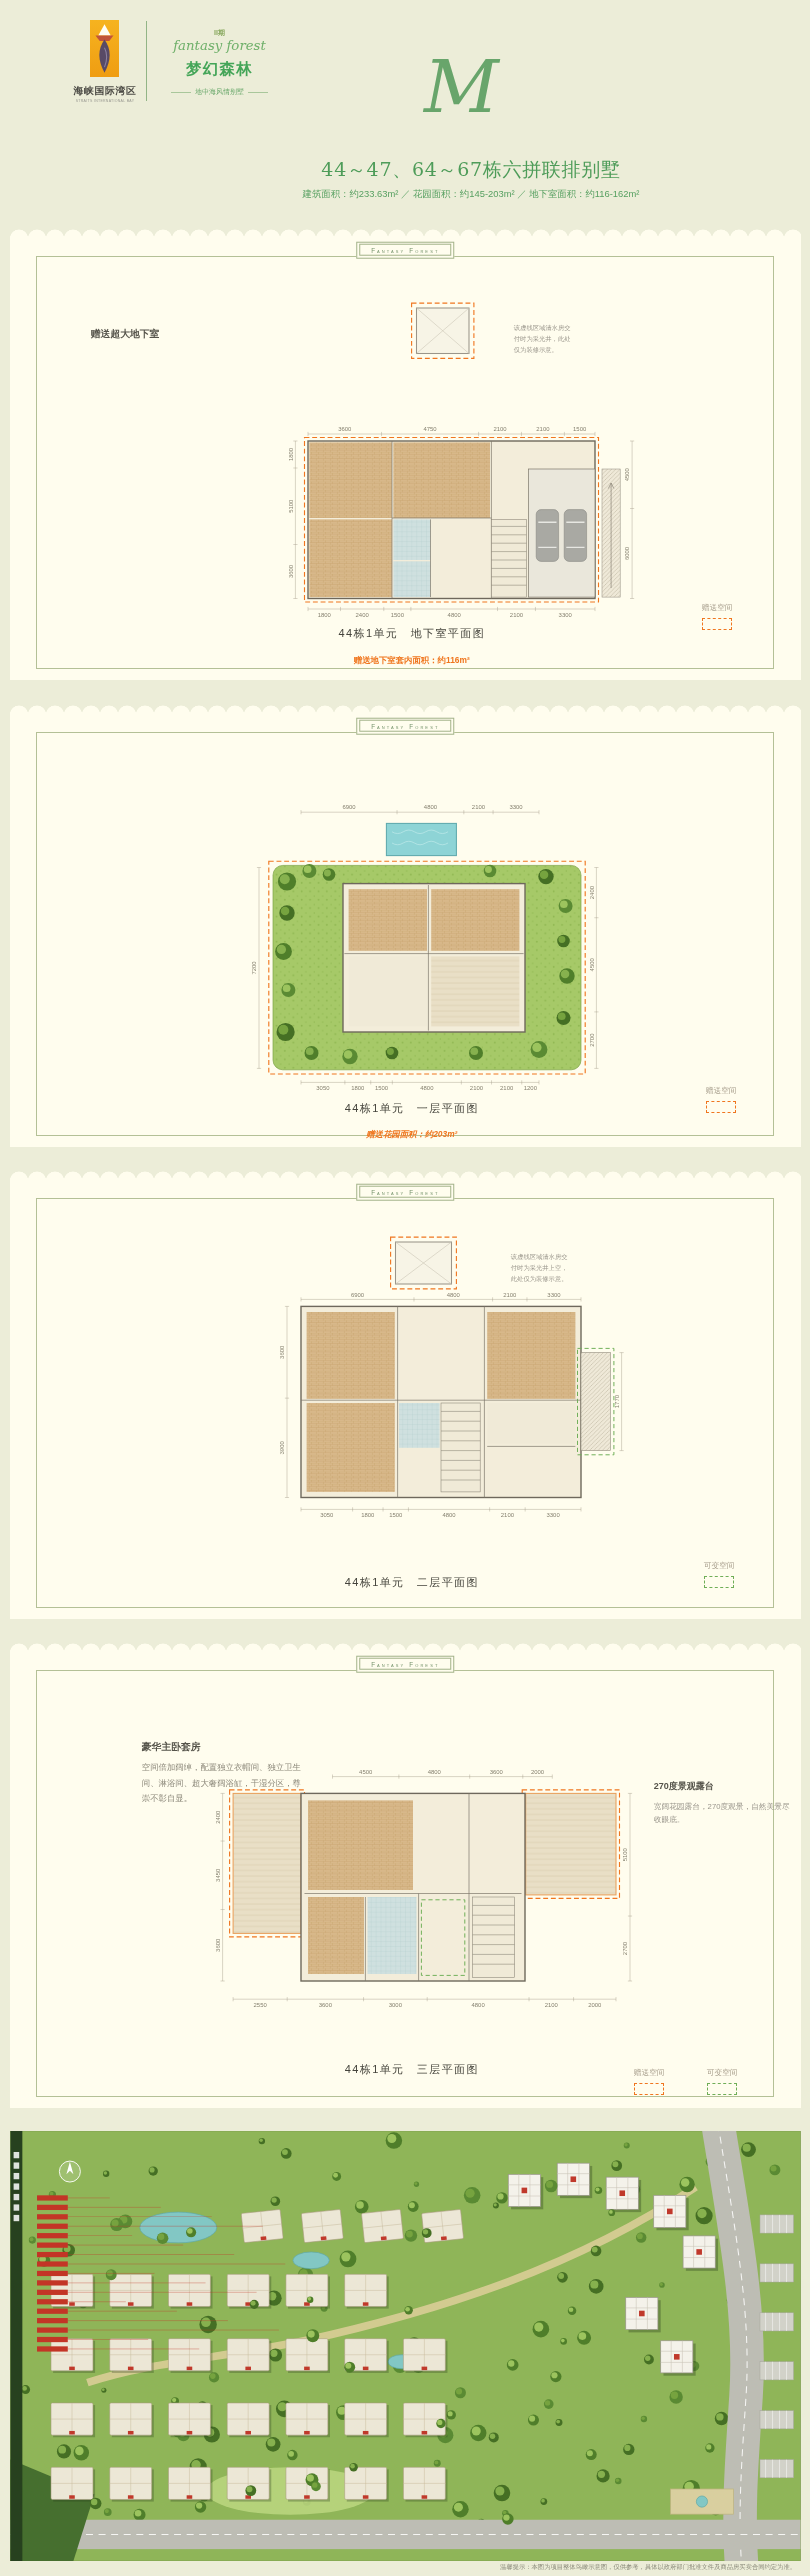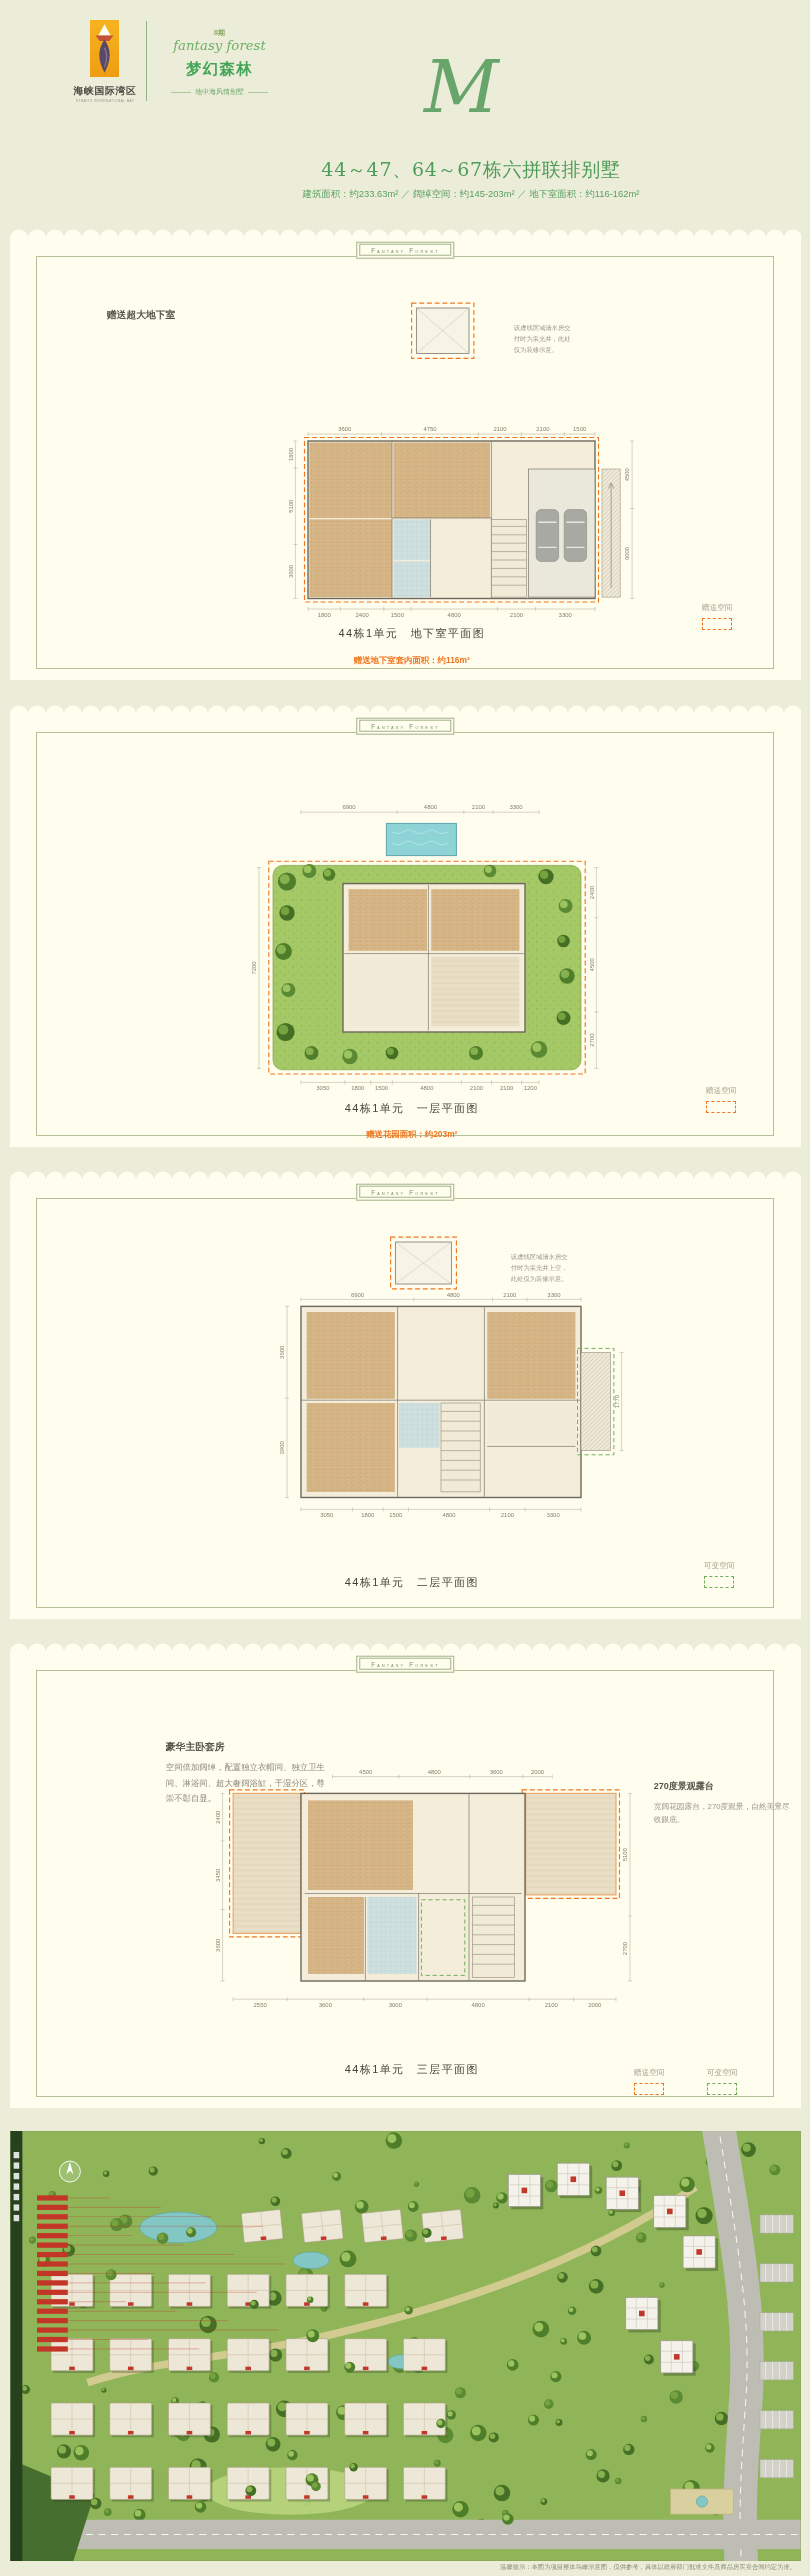--- a/index.html
+++ b/index.html
@@ -106,28 +106,28 @@
   <div class="phase">II期</div>
   <div class="script-en">fantasy forest</div>
   <div class="project-cn">梦幻森林</div>
   <div class="tagline">
     <span class="ln"></span>
     <span>地中海风情别墅</span>
     <span class="ln"></span>
   </div>
   <div class="monogram">M</div>
   <div class="doc-title">44～47、64～67栋六拼联排别墅</div>
-  <div class="doc-subtitle">建筑面积：约233.63m² ／ 阔绰空间：约145-203m² ／ 地下室面积：约116-162m²</div>
+  <div class="doc-subtitle">建筑面积：约233.63m² ／ 花园面积：约145-203m² ／ 地下室面积：约116-162m²</div>
 
   <section class="panel" style="top:236px;height:444px;">
     <div class="pborder"></div>
     <div class="ribbon">
       <div class="ribbon-inner">Fantasy Forest</div>
     </div>
-    <div class="feature" style="left:81px;top:73px;width:181px;margin-left:16px;">
+    <div class="feature" style="left:81px;top:92px;width:181px;">
       <h3>赠送超大地下室</h3>
     </div>
     <div class="note" style="left:480px;top:86px;width:60px;">该虚线区域清水房交付时为采光井，此处仅为装修示意。</div>
     <div class="caption" style="left:206px;top:390px;">
       <div class="main">44栋1单元　地下室平面图</div>
       <div class="sub" style="margin-top:14px;">赠送地下室套内面积：约116m²</div>
     </div>
     <div class="legend" style="left:692px;top:367px;">
       <div>赠送空间</div>
       <div class="box"></div>
@@ -213,21 +213,21 @@
       </g>
   </svg>
 
   <section class="panel" style="top:712px;height:435px;">
     <div class="pborder"></div>
     <div class="ribbon">
       <div class="ribbon-inner">Fantasy Forest</div>
     </div>
     <div class="caption" style="left:206px;top:389px;">
       <div class="main">44栋1单元　一层平面图</div>
-      <div class="sub" style="margin-top:12.6px;">赠送花园面积：约203m²</div>
+      <div class="sub" style="margin-top:12.6px;font-style:italic;">赠送花园面积：约203m²</div>
     </div>
     <div class="legend" style="left:696px;top:374px;">
       <div>赠送空间</div>
       <div class="box"></div>
     </div>
   </section>
   <svg class="planSvg" style="left:245px;top:801px;" width="364" height="294" viewBox="0 0 520 420">
     <g>
         <line x1="80" y1="16" x2="420" y2="16" class="dimline"></line>
         <line x1="80" y1="13" x2="80" y2="19" class="dimline"></line>
@@ -401,21 +401,21 @@
         <line x1="505" y1="318" x2="511" y2="318" class="dimline"></line>
         <text x="504" y="248" class="dimtext" transform="rotate(-90 504 248)">1770</text>
       </g>
   </svg>
 
   <section class="panel" style="top:1650px;height:458px;">
     <div class="pborder"></div>
     <div class="ribbon">
       <div class="ribbon-inner">Fantasy Forest</div>
     </div>
-    <div class="feature" style="left:132px;top:91px;width:167px;margin-left:24px;">
+    <div class="feature" style="left:132px;top:91px;width:167px;">
       <h3>豪华主卧套房</h3>
       <p>空间倍加阔绰，配置独立衣帽间、独立卫生间、淋浴间、超大奢阔浴缸，干湿分区，尊崇不彰自显。</p>
     </div>
     <div class="note" style="left:620px;top:129px;width:140px;font-size:7.7px;">
       <b>270度景观露台</b>
       <span>宽阔花园露台，270度观景，自然美景尽收眼底。</span>
     </div>
     <div class="caption" style="left:206px;top:412px;">
       <div class="main">44栋1单元　三层平面图</div>
     </div>

